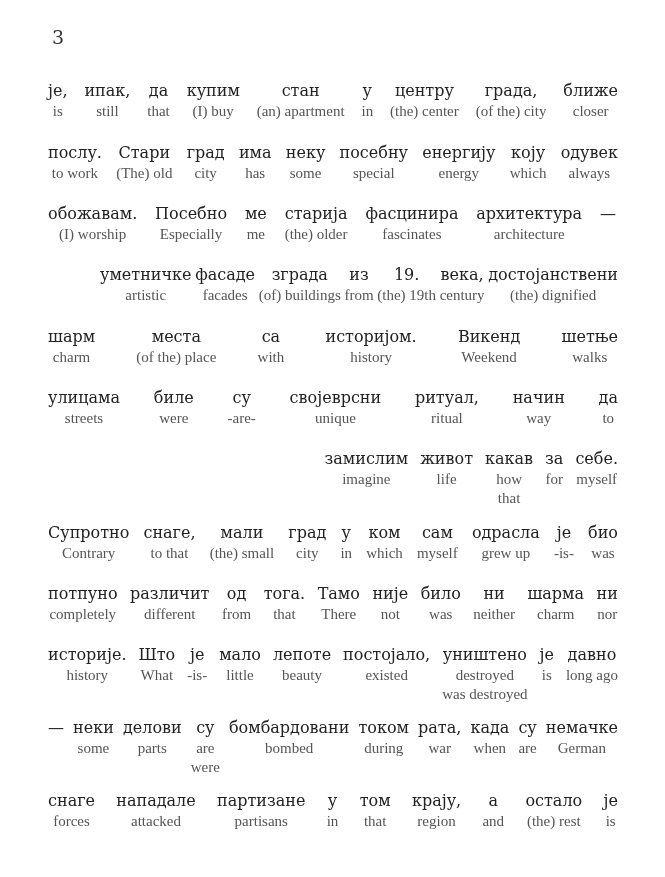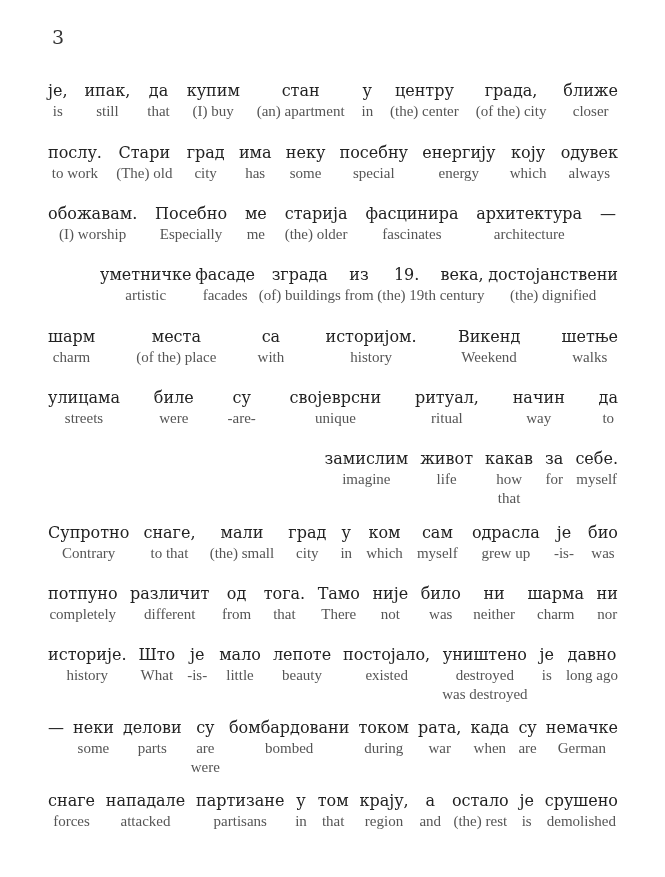--- a/index.html
+++ b/index.html
@@ -430,18 +430,14 @@
         <span class="gloss">and</span>
       </div>
       <div class="word">
         <span class="src">остало</span>
         <span class="gloss">(the) rest</span>
       </div>
       <div class="word">
         <span class="src">је</span>
         <span class="gloss">is</span>
       </div>
-      <div class="word">
-        <span class="src">срушено</span>
-        <span class="gloss">demolished</span>
-      </div>
     </div>
   </div>
 
 </body></html>

